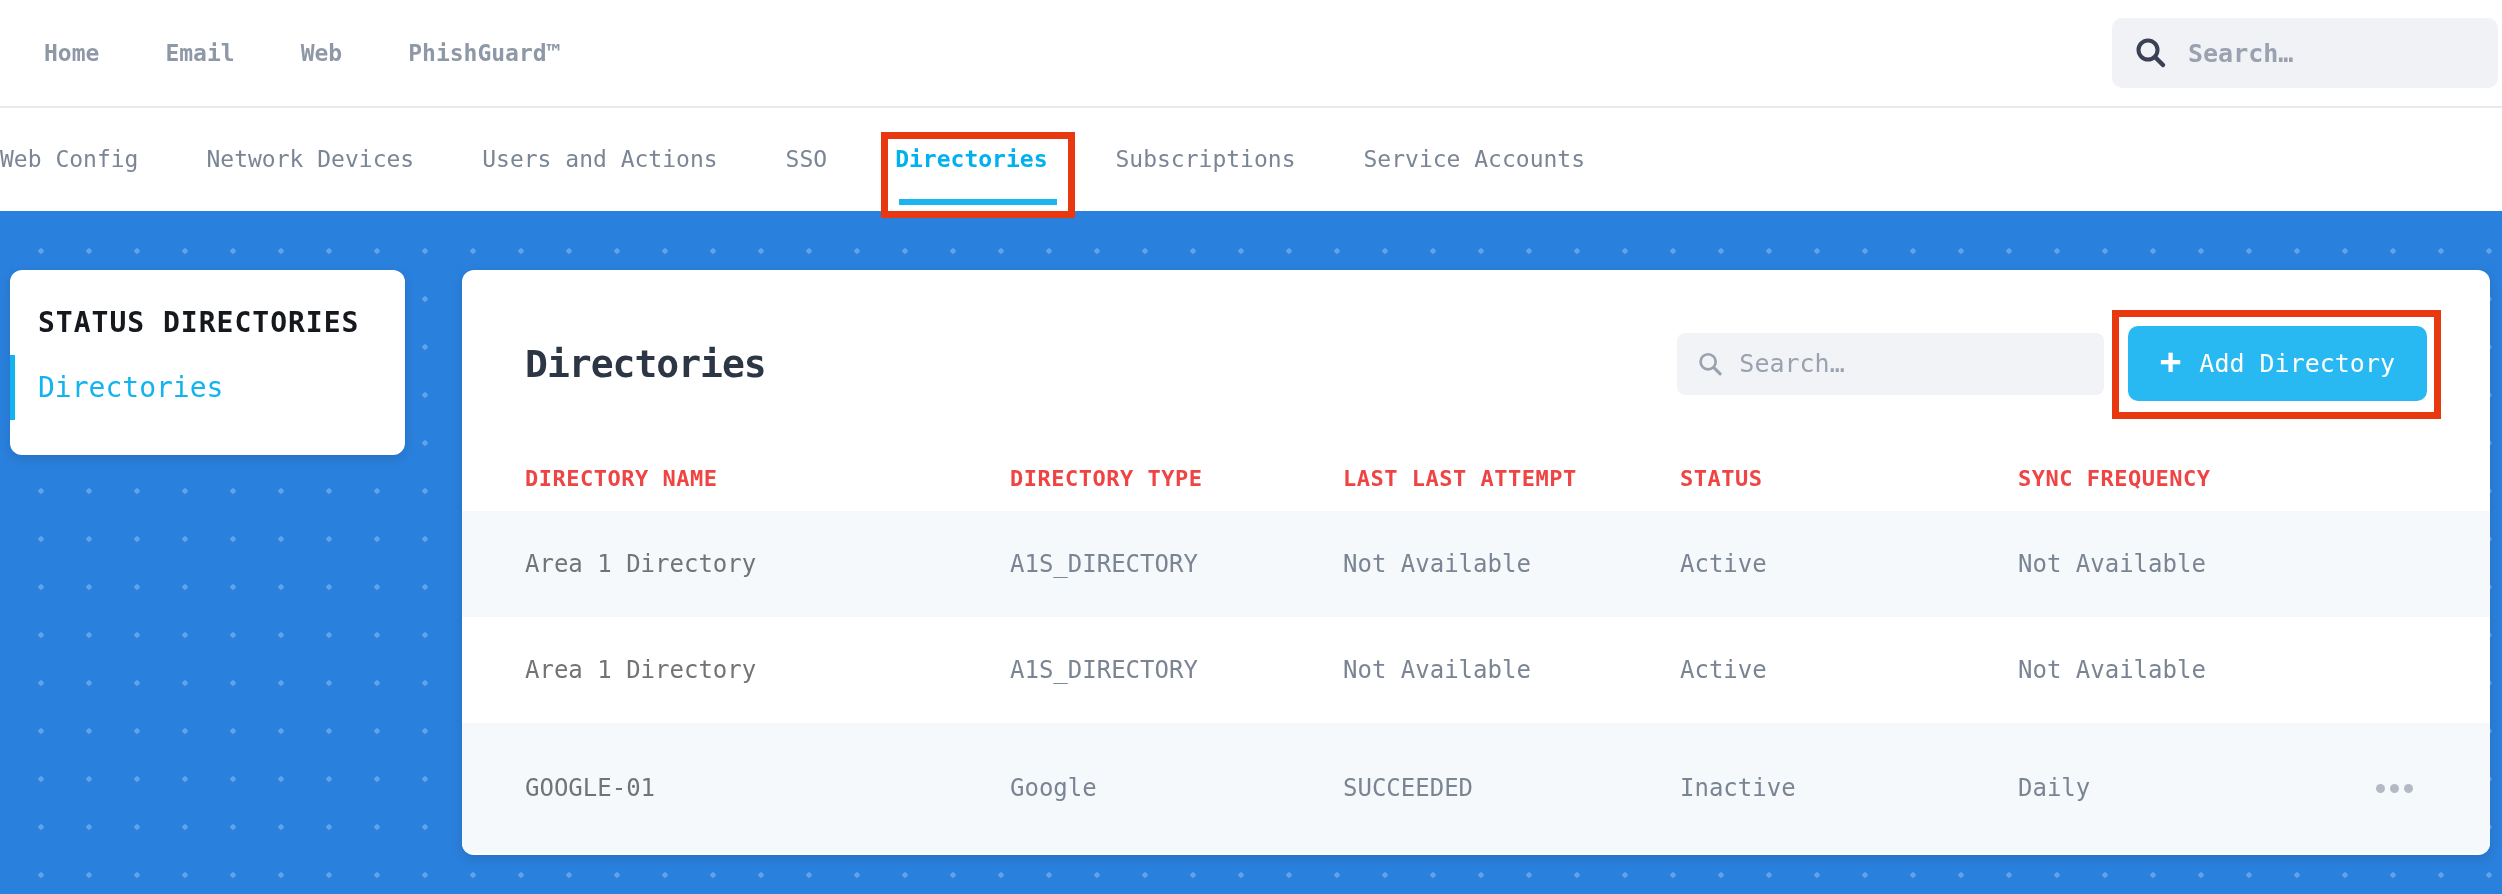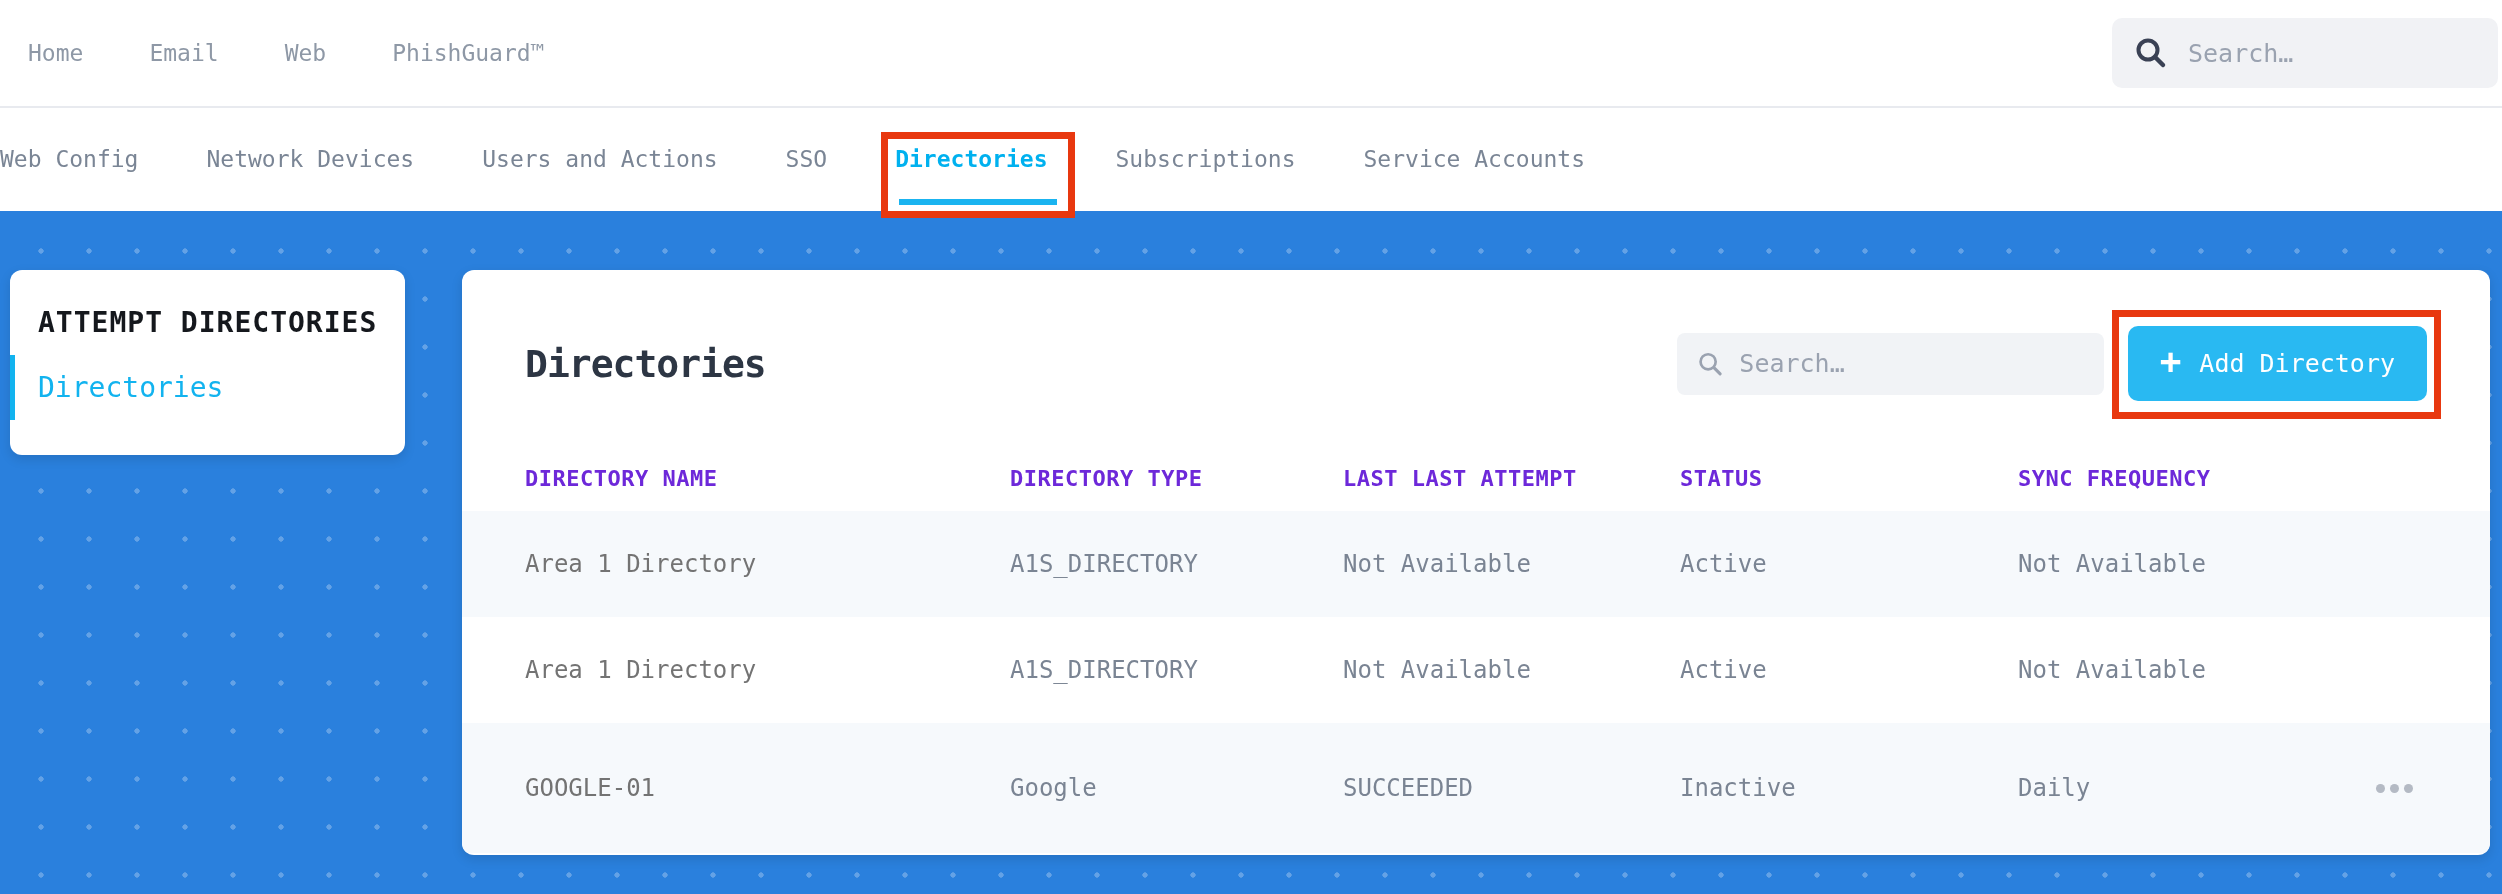--- a/index.html
+++ b/index.html
@@ -2,21 +2,21 @@
 <html><head>
 <meta charset="utf-8">
 <title>Directories</title>
 <style>
   * { margin:0; padding:0; box-sizing:border-box; }
   body { background:#d7dbe2; font-family:"DejaVu Sans Mono","Liberation Mono",monospace; }
   .screen { position:relative; width:2502px; height:894px; background:#fff; overflow:hidden; }
 
   
   .topnav { height:108px; background:#ffffff; border-bottom:2px solid #e8eaef;
-            display:flex; align-items:center; justify-content:space-between; padding-left:28px; }
+            display:flex; align-items:center; justify-content:space-between; padding-left:44px;font-weight:bold; }
   .topnav-items { display:flex; gap:66px; font-size:23px; color:#8e98a6; }
   .topnav-items a { color:#8e98a6; text-decoration:none; cursor:pointer; white-space:nowrap; }
   .topsearch { width:386px; height:70px; background:#f1f2f5; border-radius:10px;
                display:flex; align-items:center; gap:20px; padding:0 22px; margin-right:4px; }
   .topsearch svg { flex:0 0 auto; }
   .topsearch input, .panel-search input {
       border:none; outline:none; background:transparent; font:inherit; font-size:25px;
       color:#b91c1c; width:100%; }
   .topsearch input::placeholder, .panel-search input::placeholder { color:#9aa2b0; }
 
@@ -59,21 +59,21 @@
   .add-btn { display:flex; align-items:center; gap:18px; height:75px; padding:0 32px;
              background:#29b9f2; color:#fff; border:none; border-radius:10px; font:inherit;
              font-size:25px; cursor:pointer; white-space:nowrap; }
   .add-btn .plus { font-size:36px; font-weight:bold; line-height:1; margin-top:-3px; }
   .btn-red-box { left:-16px; right:-14px; top:-16px; bottom:-18px; }
 
   
   .table { margin-top:44px; }
   .thead, .trow { display:grid; grid-template-columns:485px 333px 337px 338px 342px 1fr;
                   align-items:center; padding:0 63px; }
-  .thead { height:66px; font-size:22px; font-weight:bold; color:#6d28d9; letter-spacing:0.5px; }
+  .thead { height:66px; font-size:22px; font-weight:bold; color:#ef4444; letter-spacing:0.5px; }
   .trow { height:106px; font-size:24px; color:#7a8493; }
   .trow.alt { background:#f6f9fc; }
   .trow.tall { height:130px; align-items:center; }
   .cell-link { color:#737373; text-decoration:none; cursor:pointer; }
   .cell-actions { display:flex; justify-content:flex-end; align-items:center;
                   padding-right:14px; gap:5px; cursor:pointer; }
   .dot { width:9px; height:9px; border-radius:50%; background:#b4bac4; }
 </style>
 </head>
 <body>
@@ -118,21 +118,21 @@
         <span>Subscriptions</span>
       </div>
     <div class="subnav-item">
         <span>Service Accounts</span>
       </div>
   </nav>
 
   <main class="content">
 
     <aside class="side-card">
-      <div class="side-title">ATTEMPT DIRECTORIES</div>
+      <div class="side-title">STATUS DIRECTORIES</div>
       <div class="side-item">
         <span class="active-bar"></span>
         <span>Directories</span>
       </div>
     </aside>
 
     <section class="panel">
       <div class="panel-header">
         <h1 class="panel-title">Directories</h1>
         <div class="panel-actions">

